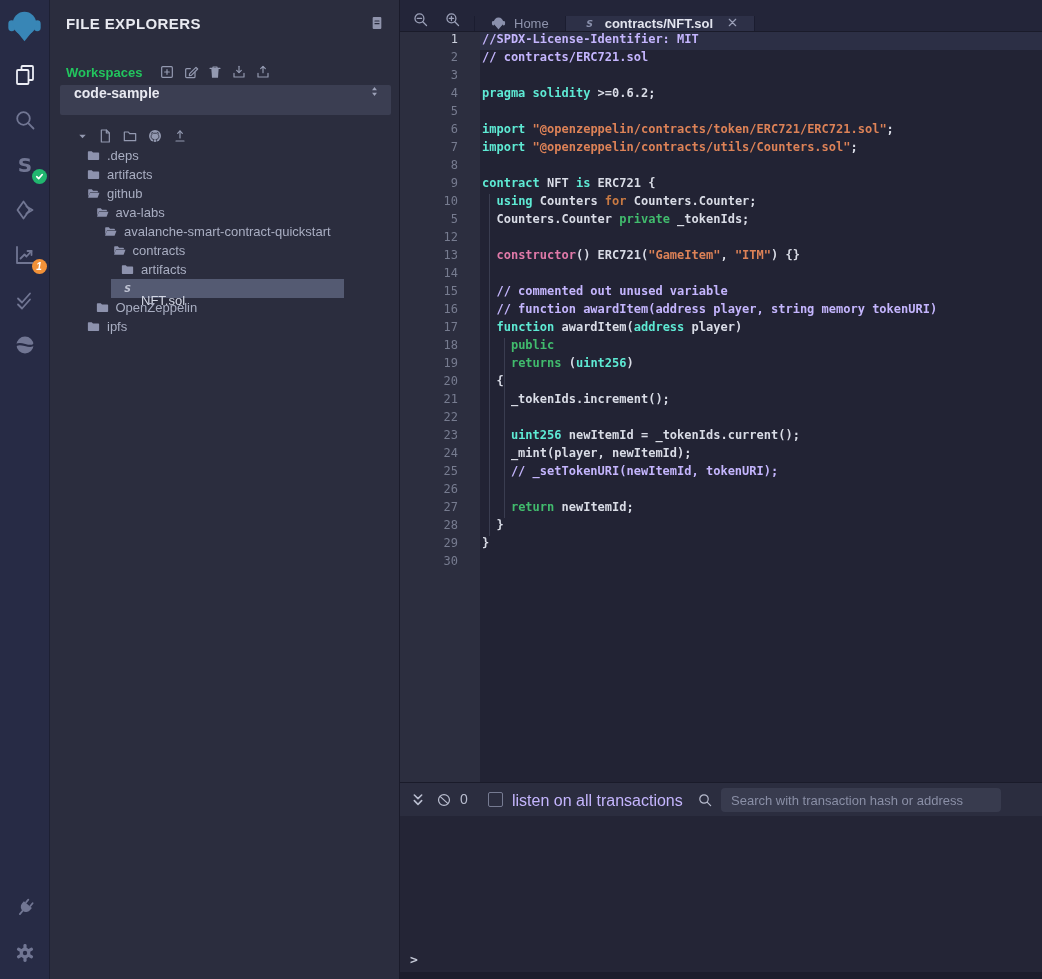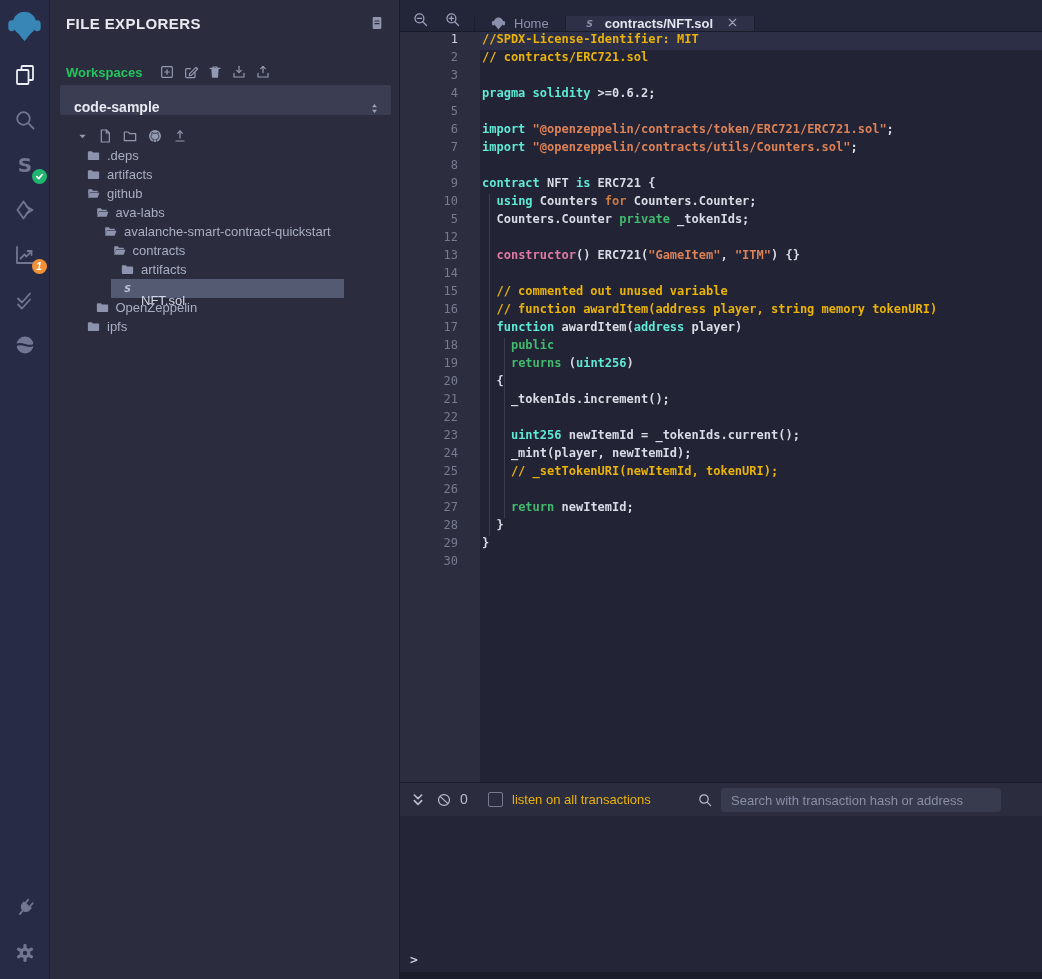--- a/index.html
+++ b/index.html
@@ -46,21 +46,21 @@
   .fp-header .icon svg{width:16px;height:16px;display:block;}
 
   .ws-row{position:absolute;left:16px;top:62px;height:20px;display:flex;align-items:center;}
   .ws-label{font-size:13px;color:#22c55e;margin-right:17px;font-weight:bold;}
   .ws-actions{display:flex;gap:8px;align-items:center;}
   .ws-actions .icon{color:#9399b0;cursor:pointer;}
   .ws-actions .icon svg{width:16px;height:16px;display:block;}
 
   .ws-select{
     position:absolute;left:10px;top:85px;width:331px;height:30px;box-sizing:border-box;
-    background:#3b3e52;border-radius:2px;display:flex;align-items:flex-end;justify-content:space-between;
+    background:#3b3e52;border-radius:2px;display:flex;align-items:flex-start;justify-content:space-between;
     padding:0 10px 0 14px;cursor:pointer;
   }
   .ws-select .val{font-size:14px;font-weight:bold;color:#e8e9f1;}
   .ws-select .icon{color:#9ca1b8;}
   .ws-select .icon svg{width:13px;height:13px;display:block;}
 
   .tree-toolbar{position:absolute;left:27px;top:127px;height:18px;display:flex;gap:9px;align-items:center;}
   .tree-toolbar .icon{color:#9399b0;cursor:pointer;}
   .tree-toolbar .icon svg{width:16px;height:16px;display:block;}
   .tree-toolbar .icon.small svg{width:11px;height:11px;}
@@ -99,21 +99,21 @@
   .gutterbg{position:absolute;left:0;top:0;width:80px;height:100%;background:#2c2e3f;}
   .guide{position:absolute;width:1px;background:#3a3d50;}
   .g1{left:89px;top:162px;height:342px;}
   .g2{left:104px;top:306px;height:180px;}
   .codelines{position:absolute;left:0;top:0;right:0;}
   .line{display:flex;height:18px;line-height:18px;font:bold 12px "DejaVu Sans Mono",monospace;}
   .ln{width:80px;box-sizing:border-box;padding-right:22px;text-align:right;color:#777c90;font-weight:normal;position:relative;}
   .lc{flex:1;white-space:pre;padding-left:2px;position:relative;}
   .line.hl .lc{background:#2c2f45;}
   .line.hl .ln{color:#ccd0dd;}
-  .tok-cm{color:#eab308;}
+  .tok-cm{color:#c4b5fd;}
   .tok-kw{color:#5eead4;}
   .tok-st{color:#dd8257;}
   .tok-k2{color:#c97a43;}
   .tok-k3{color:#41bb6d;}
   .tok-ct{color:#e079a8;}
   .tok-pl{color:#d9dce6;}
 
   
   .termbar{
     position:absolute;left:0;top:782px;right:0;height:34px;background:#2b2d3f;
@@ -121,21 +121,21 @@
   }
   .termbar .icon{position:absolute;color:#b9bdcf;cursor:pointer;}
   .termbar .icon svg{width:16px;height:16px;display:block;}
   .t-chev{left:10px;top:9px;}
   .t-ban{left:36px;top:9px;}
   .t-count{position:absolute;left:60px;top:8px;font-size:14px;color:#b9bdcf;}
   .t-check{
     position:absolute;left:88px;top:9px;width:15px;height:15px;box-sizing:border-box;
     border:1px solid #767b92;border-radius:2px;cursor:pointer;
   }
-  .t-listen{position:absolute;left:112px;top:9px;font-size:13px;color:#eab308;}
+  .t-listen{position:absolute;left:112px;top:9px;font-size:16px;color:#c4b5fd;}
   .t-search{left:297px;top:9px;}
   .t-input{
     position:absolute;left:321px;top:5px;width:280px;height:24px;box-sizing:border-box;
     background:#383b4e;border:none;border-radius:4px;padding:0 10px;
     font-family:"Liberation Sans",sans-serif;font-size:13px;color:#d5d8e4;outline:none;
   }
   .t-input::placeholder{color:#8a8fa6;}
   .termcontent{position:absolute;left:0;top:816px;right:0;bottom:0;background:#242536;}
   .prompt{position:absolute;left:10px;top:136px;font:bold 13px "DejaVu Sans Mono",monospace;color:#c6cad8;}
   .bottomstrip{position:absolute;left:0;right:0;bottom:0;height:7px;background:#1c1d2c;}

